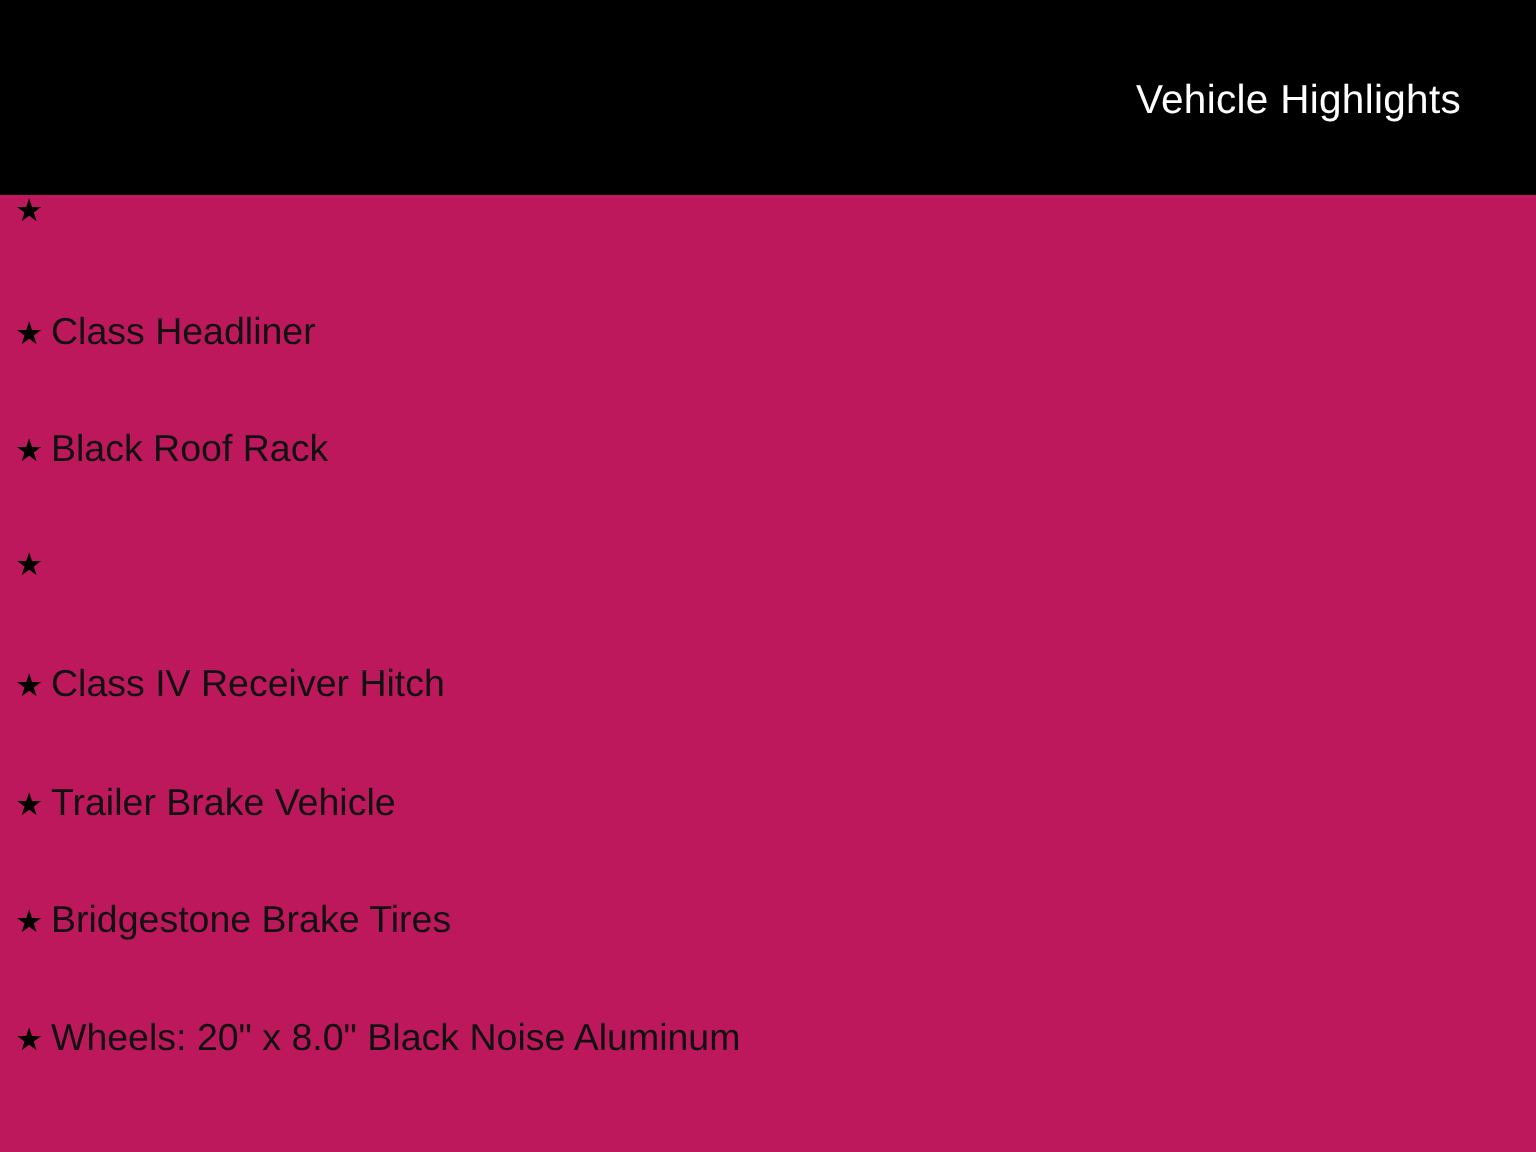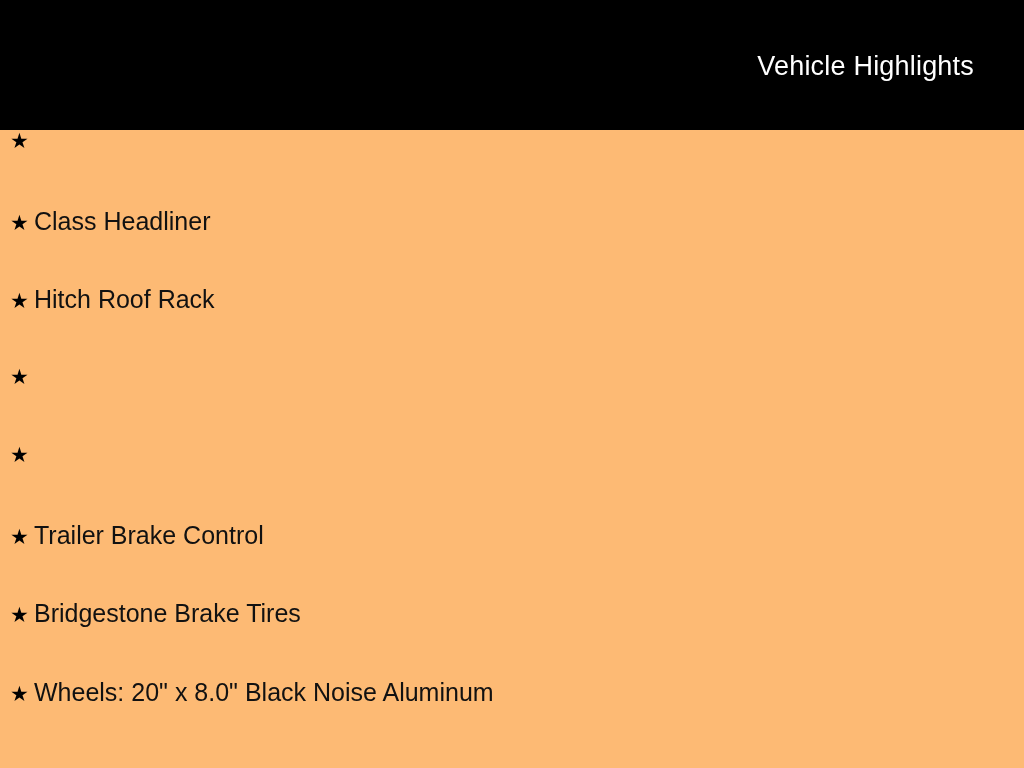--- a/index.html
+++ b/index.html
@@ -9,21 +9,21 @@
     height: 768px;
     background: #ffffff;
     font-family: "Liberation Sans", sans-serif;
     overflow: hidden;
   }
 
   .page {
     position: relative;
     width: 1024px;
     height: 768px;
-    background: #fdba74;
+    background: #be185d;
   }
 
   .header-bar {
     position: absolute;
     top: 0;
     left: 0;
     width: 1024px;
     height: 130px;
     background: #000000;
     box-sizing: border-box;
@@ -87,31 +87,32 @@
   <ul class="highlights-list">
     <li class="highlight-item">
       <span class="star-icon">★</span>
     </li>
     <li class="highlight-item">
       <span class="star-icon">★</span>
       <span class="highlight-label">Class Headliner</span>
     </li>
     <li class="highlight-item">
       <span class="star-icon">★</span>
-      <span class="highlight-label">Hitch Roof Rack</span>
+      <span class="highlight-label">Black Roof Rack</span>
     </li>
     <li class="highlight-item">
       <span class="star-icon">★</span>
     </li>
     <li class="highlight-item">
       <span class="star-icon">★</span>
+      <span class="highlight-label">Class IV Receiver Hitch</span>
     </li>
     <li class="highlight-item">
       <span class="star-icon">★</span>
-      <span class="highlight-label">Trailer Brake Control</span>
+      <span class="highlight-label">Trailer Brake Vehicle</span>
     </li>
     <li class="highlight-item">
       <span class="star-icon">★</span>
       <span class="highlight-label">Bridgestone Brake Tires</span>
     </li>
     <li class="highlight-item">
       <span class="star-icon">★</span>
       <span class="highlight-label">Wheels: 20" x 8.0" Black Noise Aluminum</span>
     </li>
   </ul>

